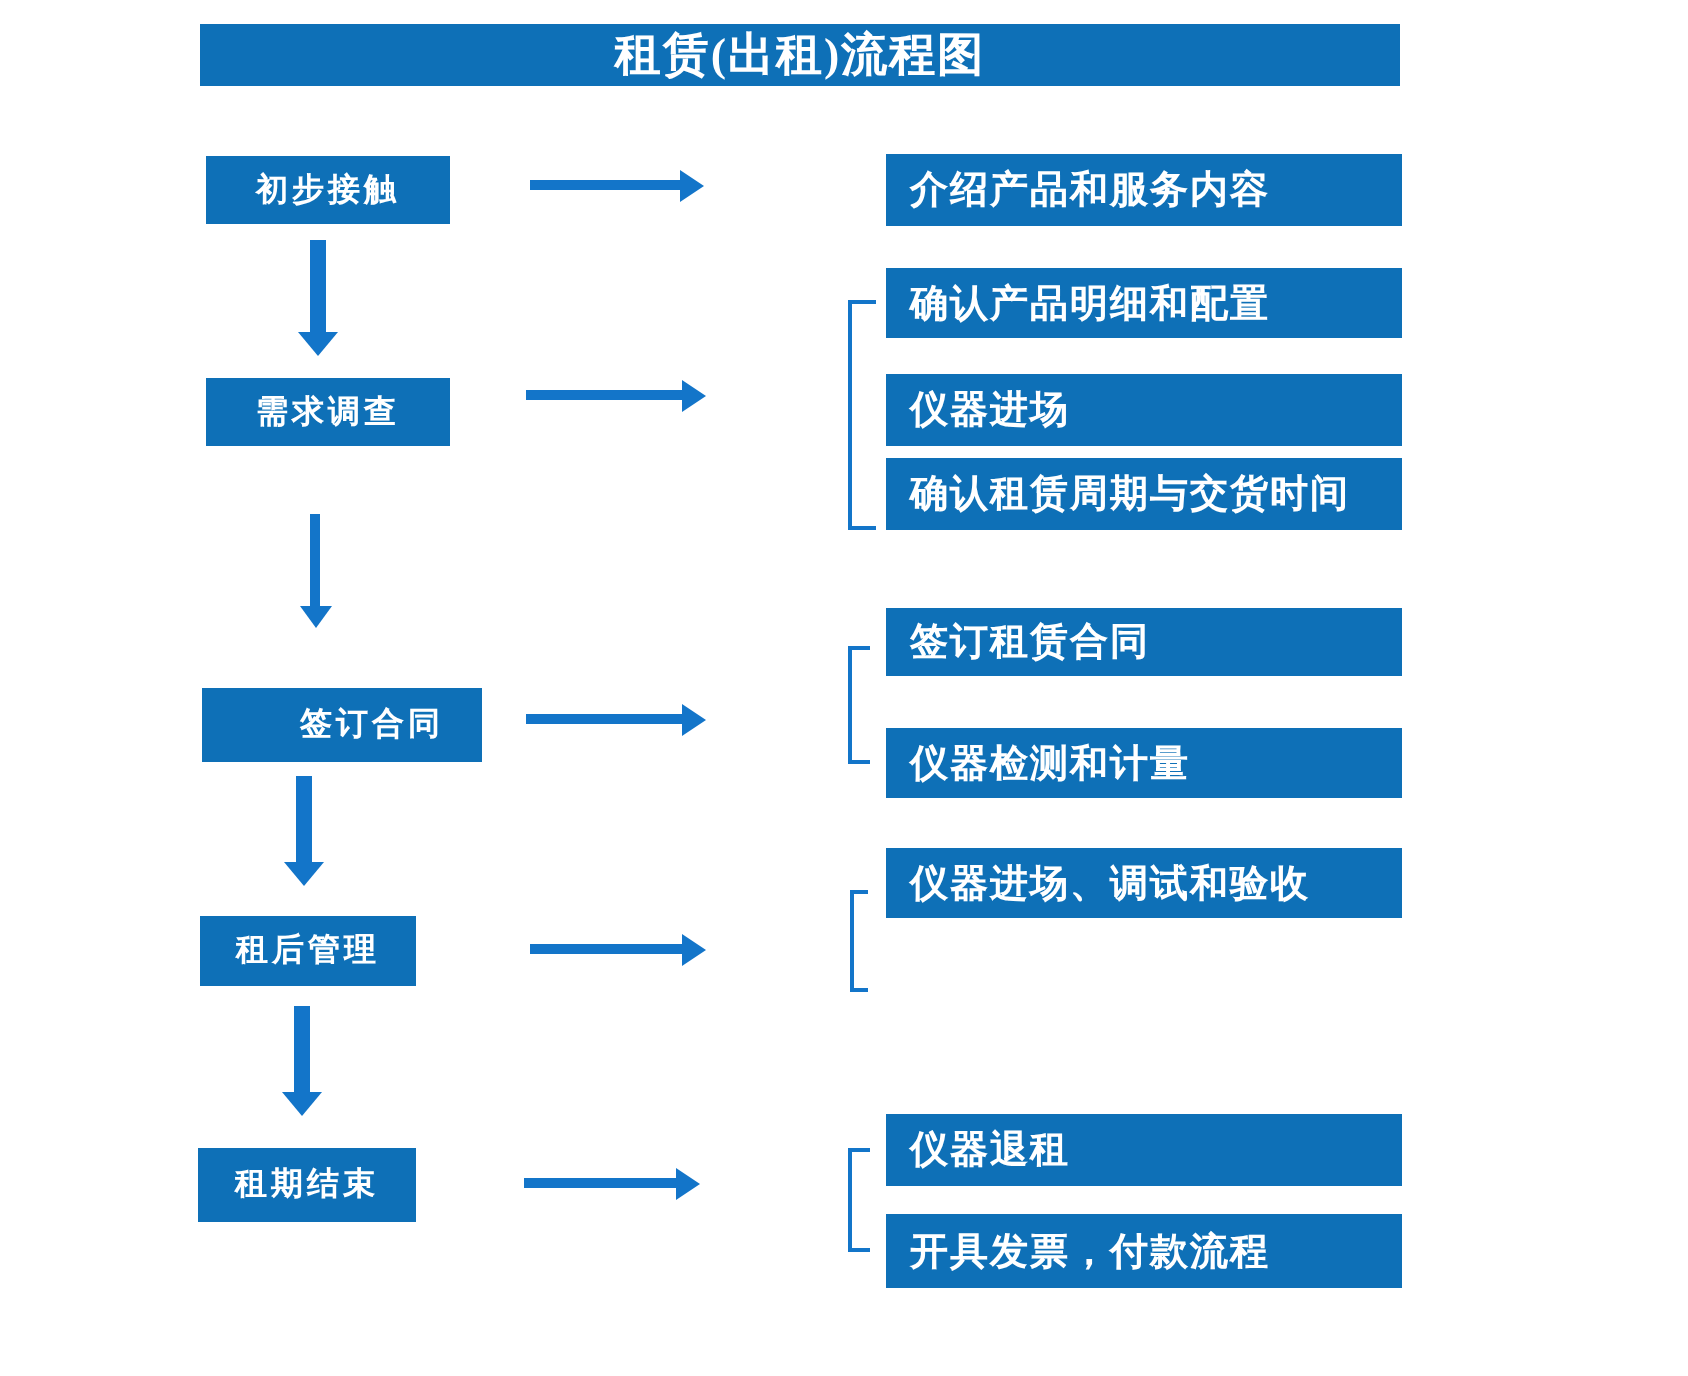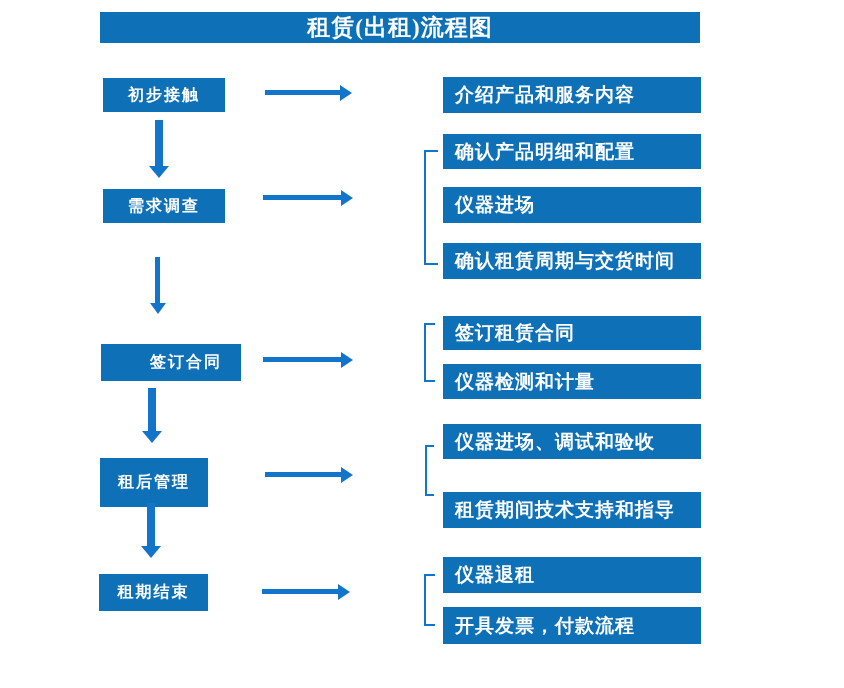--- a/index.html
+++ b/index.html
@@ -56,31 +56,30 @@
 </head>
 <body>
 
 <div class="canvas">
 
   <div class="title-bar">租赁(出租)流程图</div>
 
   <div class="stage" style="left:103px;top:78px;width:122px;height:34px;">初步接触</div>
   <div class="stage" style="left:103px;top:189px;width:122px;height:34px;">需求调查</div>
   <div class="stage" style="left:101px;top:344px;width:110px;height:37px;padding-left:30px;">签订合同</div>
-  <div class="stage" style="left:100px;top:458px;width:108px;height:49px;">租后管理</div>
+  <div class="stage" style="left:100px;top:458px;width:108px;height:35px;">租后管理</div>
   <div class="stage" style="left:99px;top:574px;width:109px;height:37px;">租期结束</div>
 
   <div class="output" style="top:77px;height:36px;">介绍产品和服务内容</div>
   <div class="output" style="top:134px;height:35px;">确认产品明细和配置</div>
   <div class="output" style="top:187px;height:36px;">仪器进场</div>
-  <div class="output" style="top:243px;height:36px;font-family:Liberation Mono, monospace;">确认租赁周期与交货时间</div>
-  <div class="output" style="top:316px;height:34px;">签订租赁合同</div>
+  <div class="output" style="top:229px;height:36px;font-family:Liberation Mono, monospace;">确认租赁周期与交货时间</div>
+  <div class="output" style="top:304px;height:34px;">签订租赁合同</div>
   <div class="output" style="top:364px;height:35px;">仪器检测和计量</div>
   <div class="output" style="top:424px;height:35px;">仪器进场、调试和验收</div>
-  <div class="output" style="top:492px;height:36px;">租赁期间技术支持和指导</div>
   <div class="output" style="top:557px;height:36px;">仪器退租</div>
   <div class="output" style="top:607px;height:37px;">开具发票，付款流程</div>
 
   <div class="h-arrow" style="left:265px;top:85px;width:87px;">
     <div class="stem"></div>
     <div class="head"></div>
   </div>
   <div class="h-arrow" style="left:263px;top:190px;width:90px;">
     <div class="stem"></div>
     <div class="head"></div>

